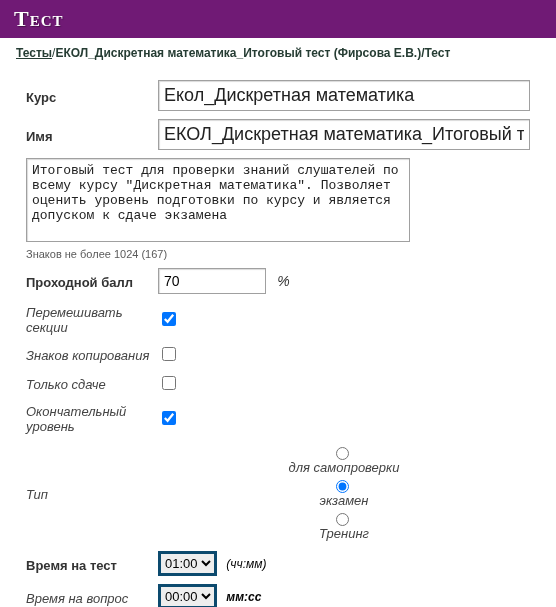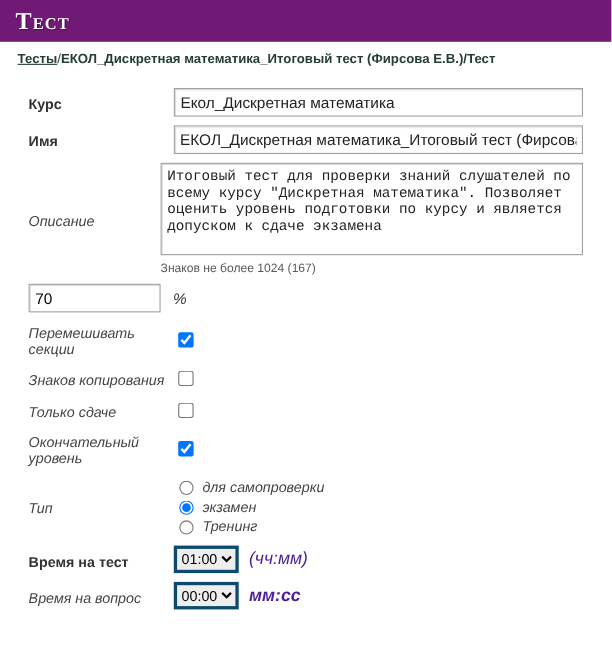--- a/index.html
+++ b/index.html
@@ -51,72 +51,72 @@
     color: #444;
   }
   .row .ctrl { flex: 1; }
   input[type="text"].txt {
     width: 100%;
     max-width: 384px;
     border: 1px solid #a0a0a0;
     box-shadow: inset 1px 1px 1px rgba(0,0,0,.15);
     padding: 4px 5px;
     font-family: Arial, sans-serif;
-    font-size: 14px;
+    font-size: 18px;
     color: #222;
   }
   textarea.ta {
     width: 384px;
     height: 84px;
     border: 1px solid #a0a0a0;
     box-shadow: inset 1px 1px 1px rgba(0,0,0,.15);
     padding: 4px 5px;
     font-family: "Courier New", monospace;
     font-size: 13px;
     color: #222;
     resize: none;
     overflow-y: scroll;
   }
   .hint {
     font-size: 11px;
     color: #5a5a5a;
     margin-top: 3px;
   }
   input[type="text"].small {
-    width: 120px;
+    width: 108px;
     border: 1px solid #a0a0a0;
     box-shadow: inset 1px 1px 1px rgba(0,0,0,.15);
     padding: 4px 5px;
     font-family: Arial, sans-serif;
     font-size: 14px;
   }
   .percent-mark {
     font-style: italic;
     font-size: 14px;
     margin-left: 8px;
   }
   .chk {
     width: 14px;
     height: 14px;
     margin-top: 4px;
   }
   .radio-group { }
-  .radio-item { display: flex; align-items: center; margin: 2px 0; font-style: italic; color: #444; font-size: 13px; }
+  .radio-item { display: flex; align-items: center; margin: 2px 0; font-style: italic; color: #444; font-size: 13px; flex-direction: column; }
   .radio-item input { margin-right: 8px; }
   select.sel {
     border: 3px solid #0c4a6e;
     font-size: 13px;
     padding: 1px 0;
     background: #eee;
   }
   .unit {
     font-style: italic;
-    font-size: 16px;
+    font-size: 12px;
     margin-left: 6px;
-    color: #4c1d95;
+    color: #000000;
   }
   .unit.bold { font-weight: bold; font-style: italic; }
 </style>
 </head>
 <body>
 
 <div class="header-bar">
   <span>Тест</span>
 </div>
 
@@ -134,28 +134,28 @@
   </div>
 
   <div class="row">
     <div class="lbl">Имя</div>
     <div class="ctrl">
       <input type="text" class="txt" value="ЕКОЛ_Дискретная математика_Итоговый тест (Фирсова Е." style="">
     </div>
   </div>
 
   <div class="row">
-    <div class="lbl italic">Описание</div>
     <div class="ctrl">
       <textarea class="ta" style="">Итоговый тест для проверки знаний слушателей по всему курсу "Дискретная математика". Позволяет оценить уровень подготовки по курсу и является допуском к сдаче экзамена</textarea>
       <div class="hint">Знаков не более 1024 (167)</div>
     </div>
   </div>
 
   <div class="row">
+    <div class="lbl">Проходной балл</div>
     <div class="ctrl">
       <input type="text" class="small" value="70" style="">
       <span class="percent-mark">%</span>
     </div>
   </div>
 
   <div class="row">
     <div class="lbl italic">Перемешивать секции</div>
     <div class="ctrl">
       <input type="checkbox" class="chk" checked="" style="">

